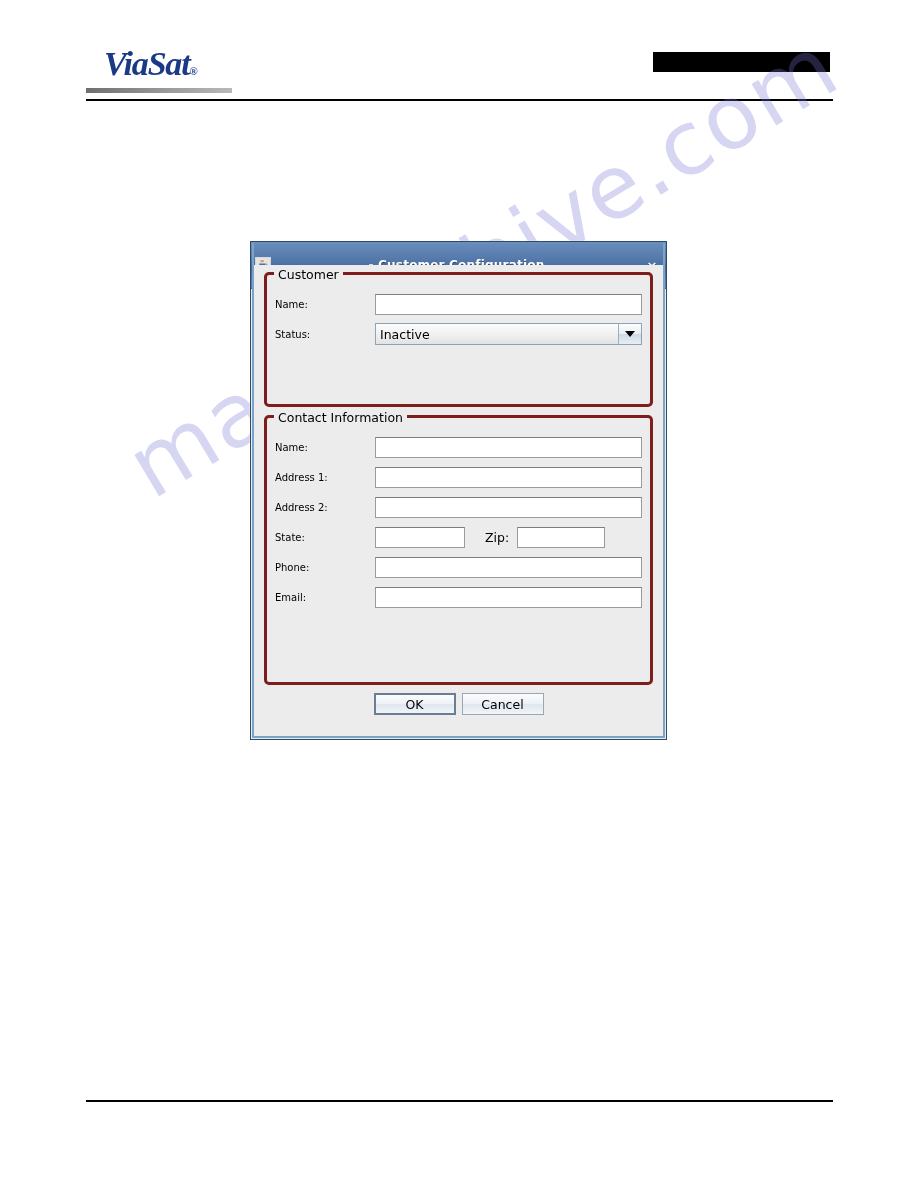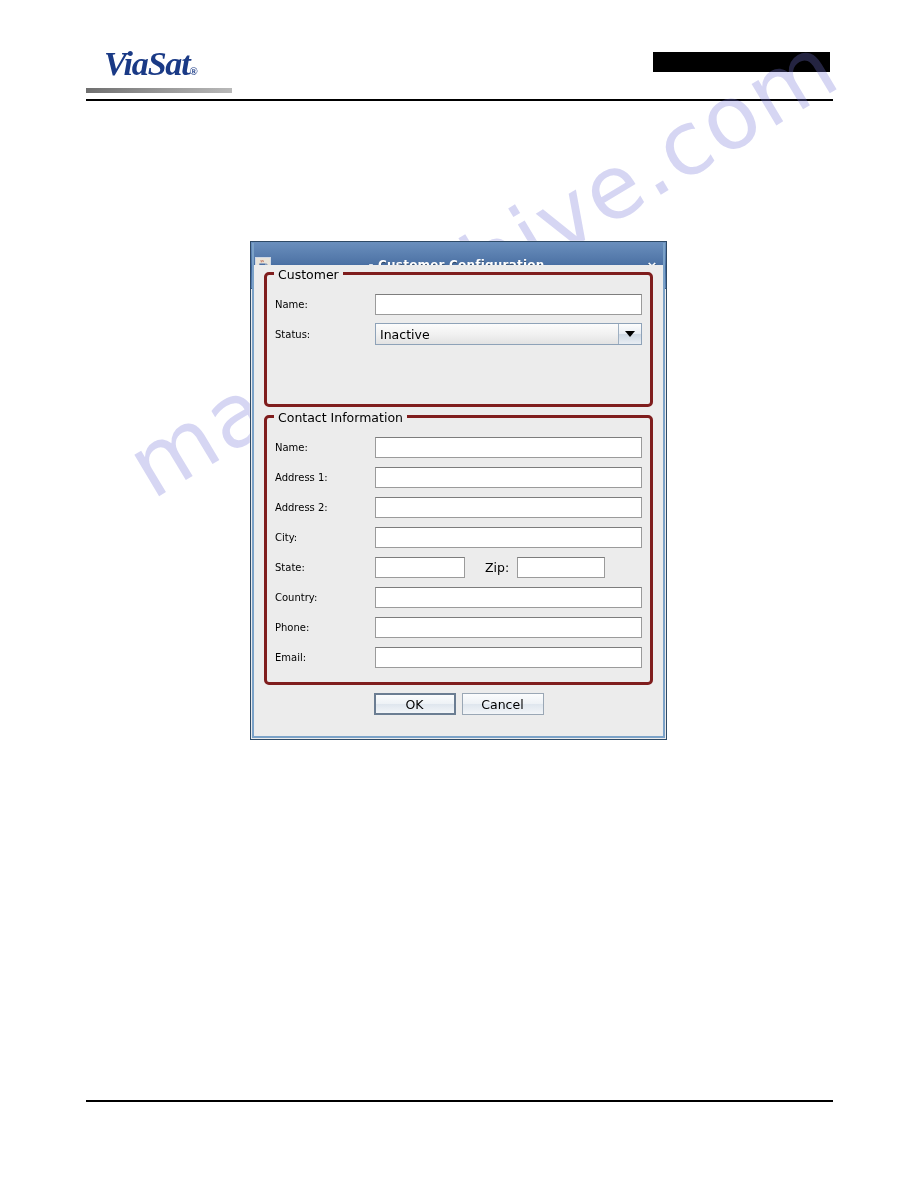--- a/index.html
+++ b/index.html
@@ -353,36 +353,28 @@
         <div class="frow">
           <div class="flabel">Address 1:</div>
           <input class="ftext" type="text" value="" style="">
         </div>
 
         <div class="frow">
           <div class="flabel">Address 2:</div>
           <input class="ftext" type="text" value="" style="">
         </div>
 
-        <div class="frow">
-          <div class="flabel">City:</div>
-          <input class="ftext" type="text" value="" style="">
-        </div>
 
         <div class="frow">
           <div class="flabel">State:</div>
           <input class="ftext narrow" type="text" value="" style="">
           <div class="inline-label">Zip:</div>
           <input class="ftext zip" type="text" value="" style="">
         </div>
 
-        <div class="frow">
-          <div class="flabel">Country:</div>
-          <input class="ftext" type="text" value="" style="">
-        </div>
 
         <div class="frow">
           <div class="flabel">Phone:</div>
           <input class="ftext" type="text" value="" style="">
         </div>
 
         <div class="frow">
           <div class="flabel">Email:</div>
           <input class="ftext" type="text" value="" style="">
         </div>

